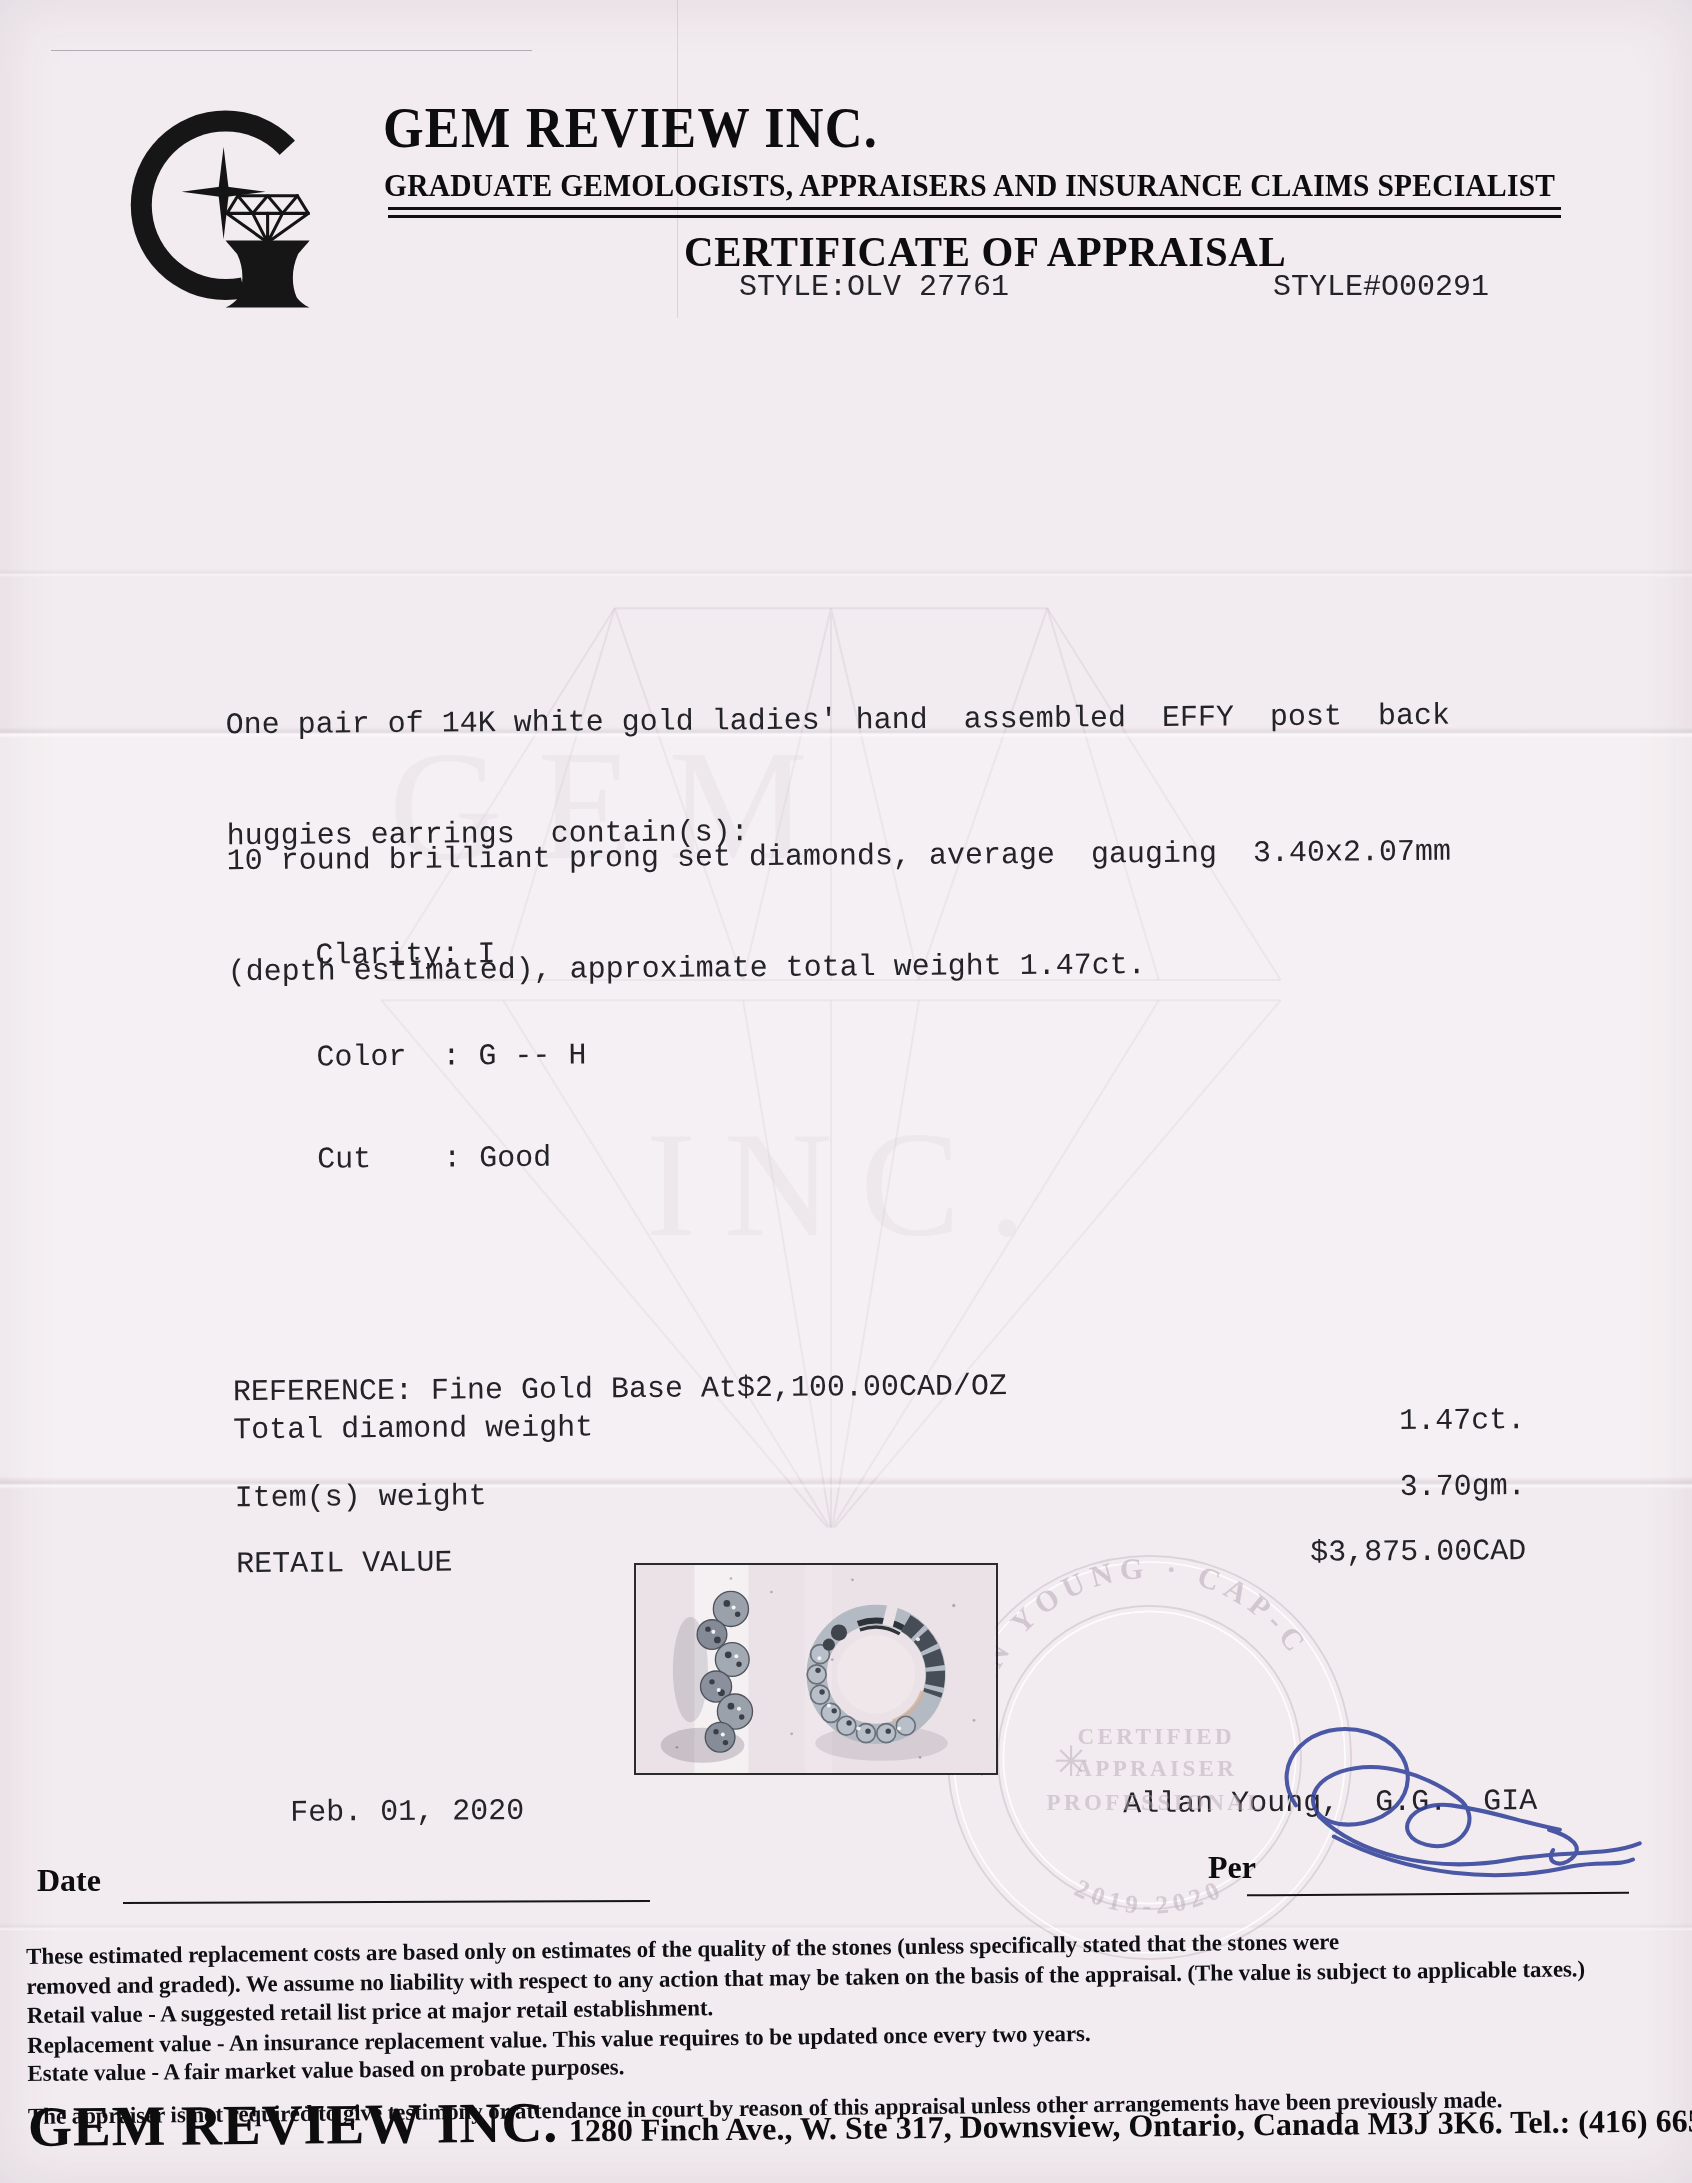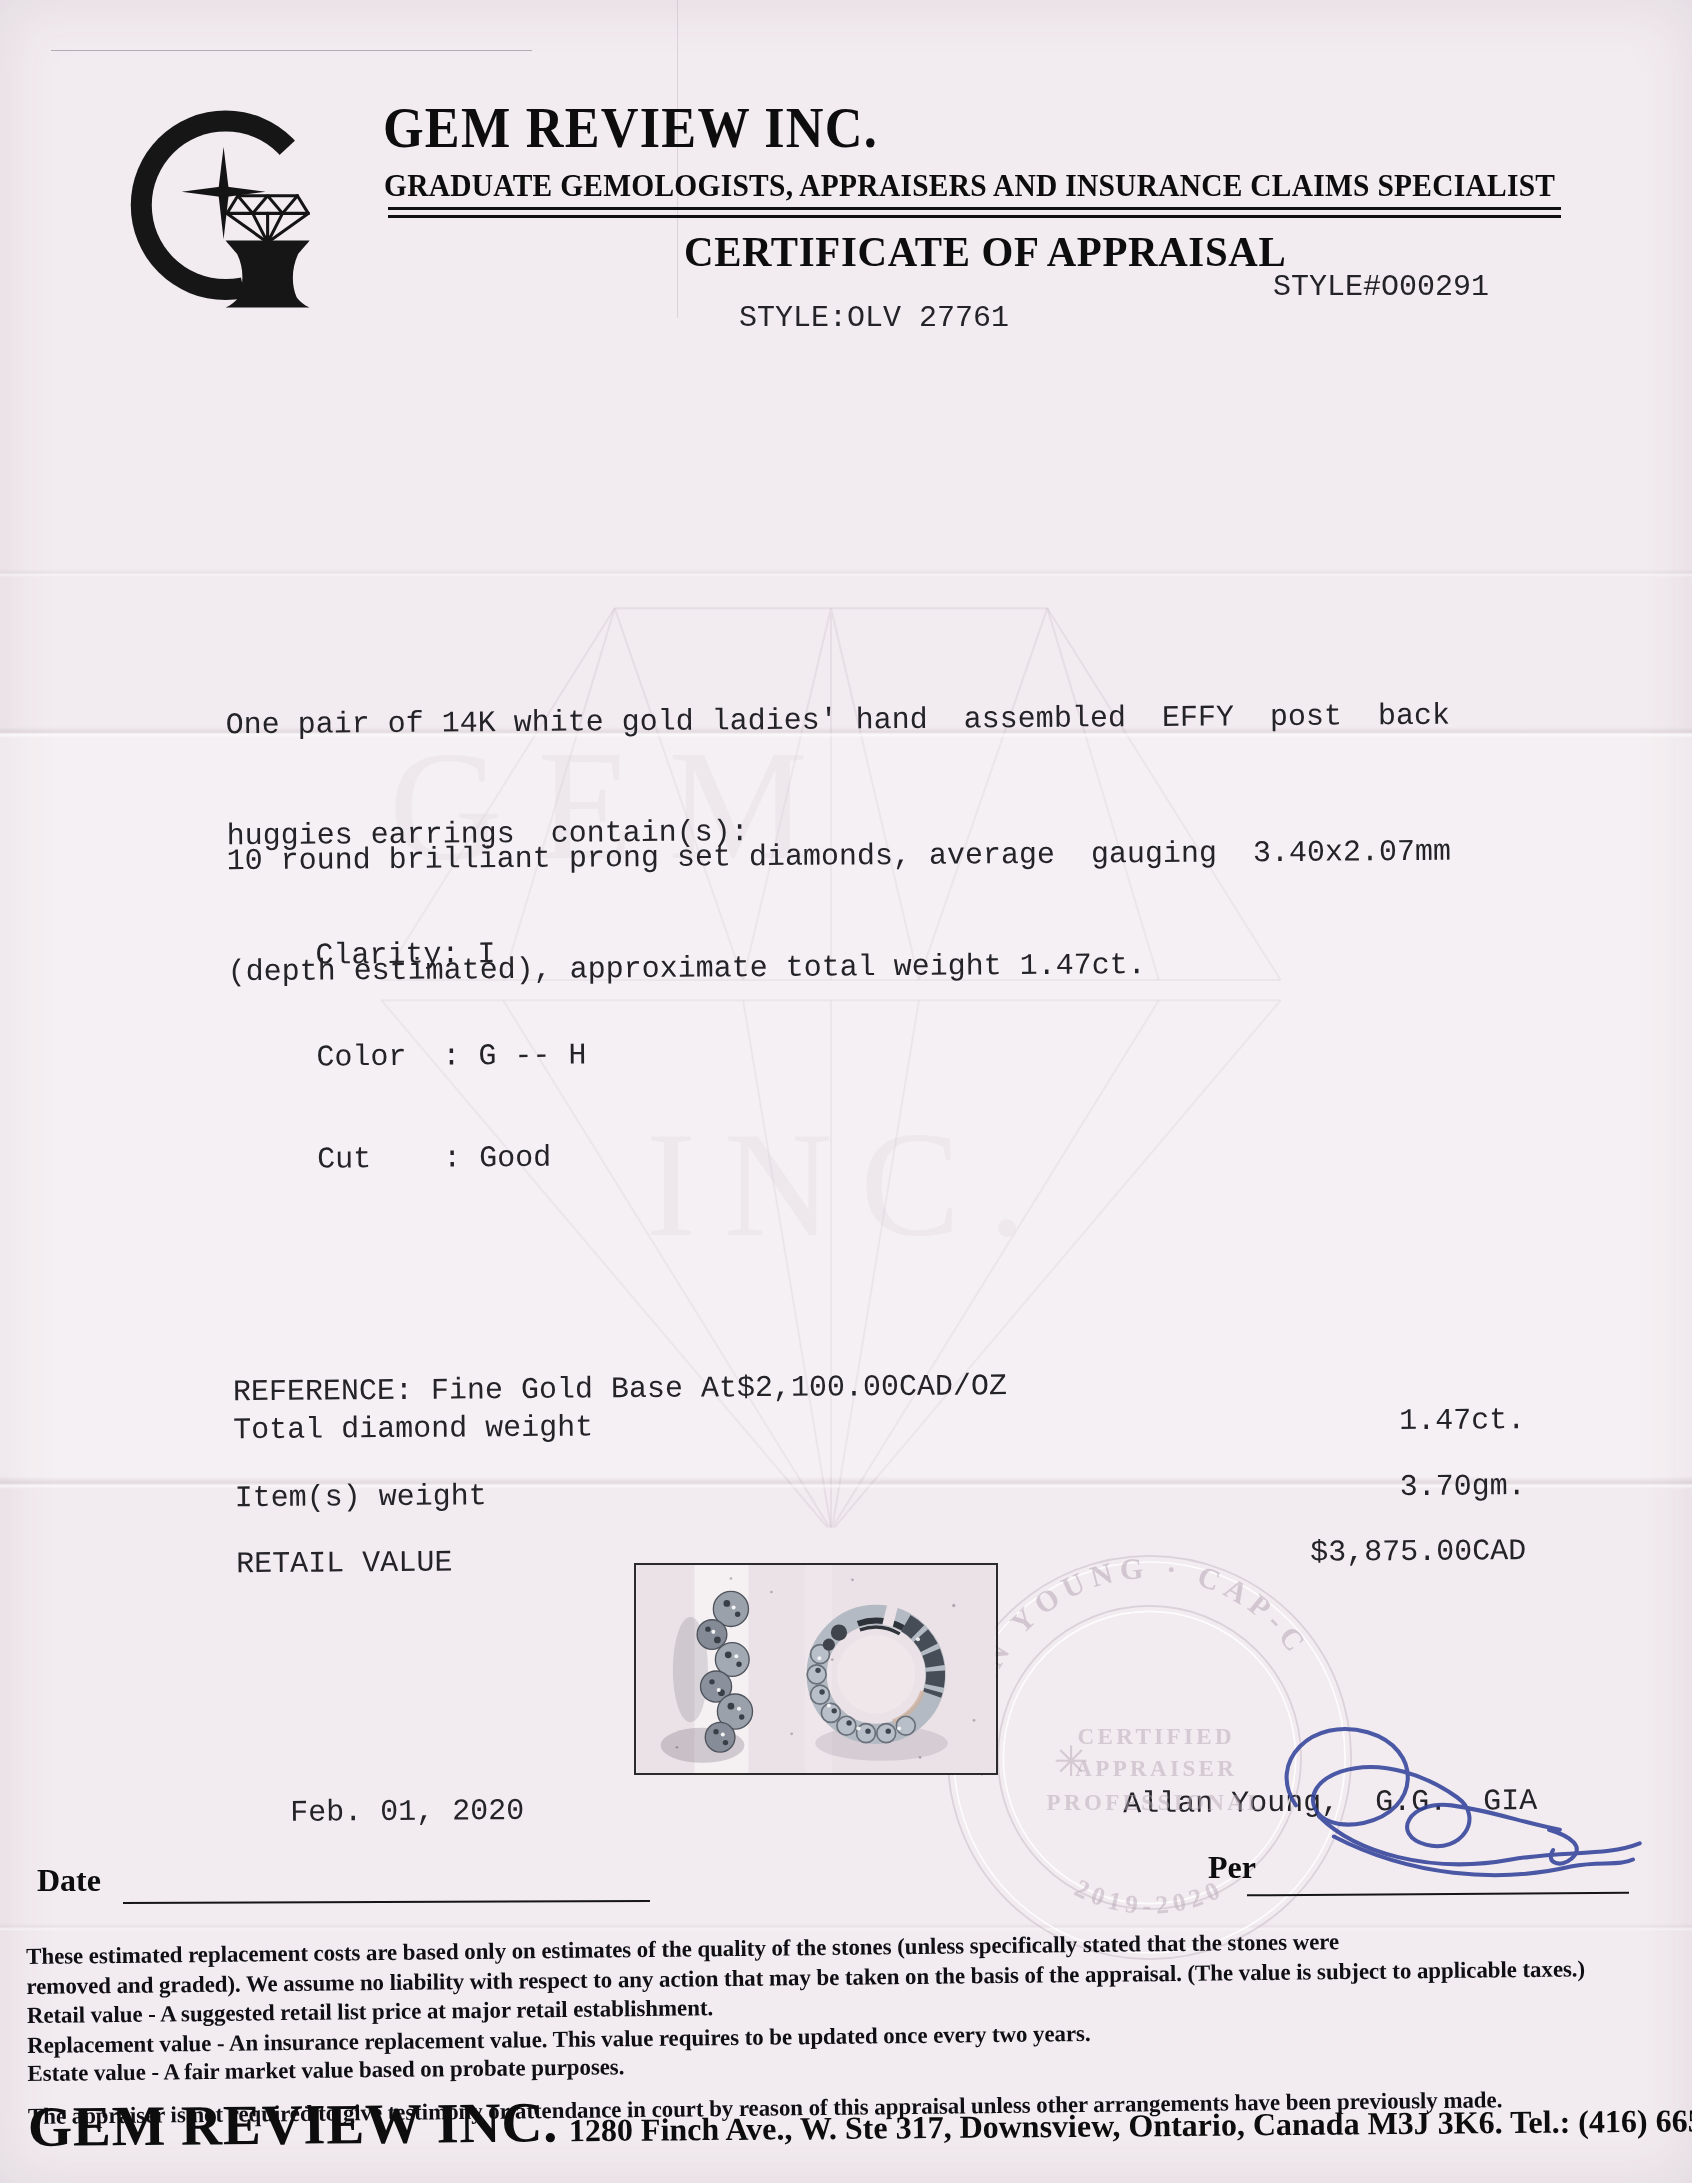--- a/index.html
+++ b/index.html
@@ -87,21 +87,21 @@
     <path d="M150,200 L274,200 C266,210 261,215 257,220 C247,242 247,266 255,284 C260,290 265,295 274,299 L150,299 C159,295 164,290 169,284 C177,264 177,240 167,220 C163,215 158,210 150,200 Z" fill="#161616"></path>
   </svg>
 
   <div class="abs serifb company-title z3" style="left:383px; top:99px;">GEM REVIEW INC.</div>
   <div class="abs serifb tagline z3" style="left:384px; top:169px;">GRADUATE GEMOLOGISTS, APPRAISERS AND INSURANCE CLAIMS SPECIALIST</div>
   <div class="abs z3" style="left:388px; top:207px; width:1173px;">
     <div class="rule" style="margin-bottom:4.7px;"></div>
     <div class="rule"></div>
   </div>
   <div class="abs serifb cert-title z3" style="left:684px; top:230px;">CERTIFICATE OF APPRAISAL</div>
-  <div class="abs mono h-mono z3" style="left:739px; top:270px;margin-top:31px;">STYLE:OLV 27761</div>
+  <div class="abs mono h-mono z3" style="left:739px; top:270px;">STYLE:OLV 27761</div>
   <div class="abs mono h-mono z3" style="left:1273px; top:270px;">STYLE#O00291</div>
 
   <div class="abs rot-layer z3" style="left:0; top:0; width:1693px; height:2183px;">
 
     <div class="abs mono tw" style="left:220px; top:635px;">
       <div>One pair of 14K white gold ladies' hand  assembled  EFFY  post  back</div>
       <div>huggies earrings  contain(s):</div>
     </div>
 
     <div class="abs mono tw" style="left:220px; top:771px;">

